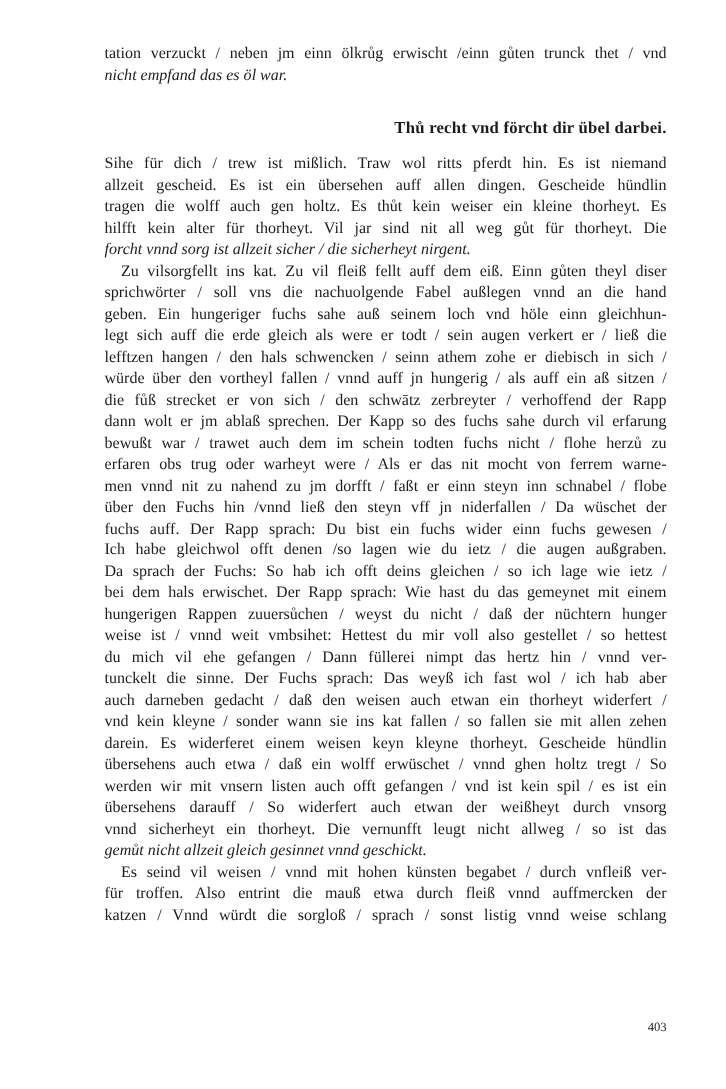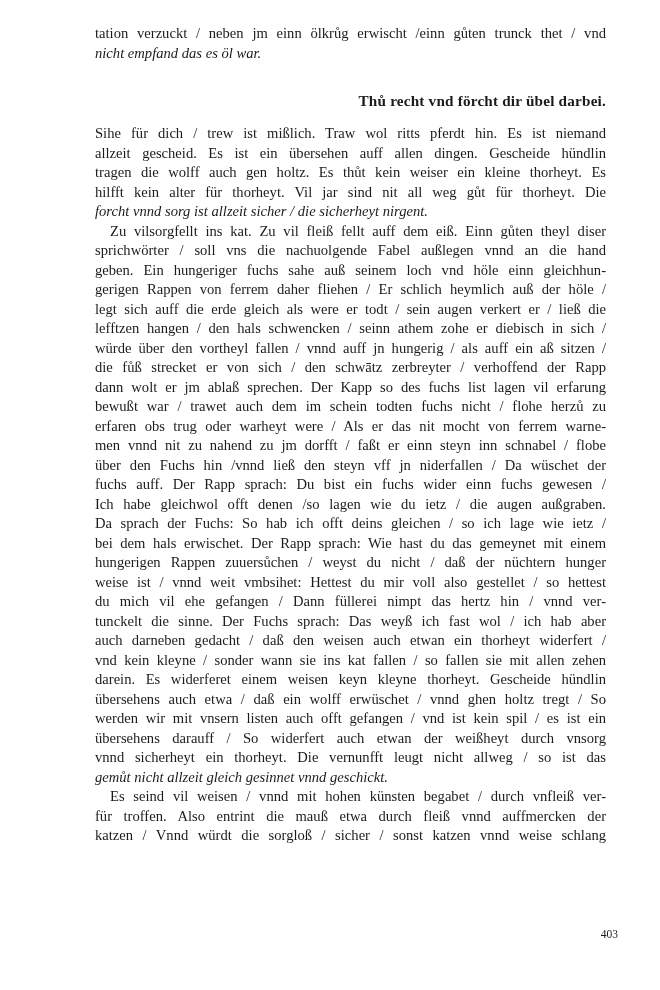--- a/index.html
+++ b/index.html
@@ -9,21 +9,21 @@
     height: 990px;
     margin: 0 auto;
     background: #ffffff;
     color: #1b1b1b;
     font-family: "Liberation Serif", serif;
     overflow: hidden;
   }
   .textcol {
     position: absolute;
     left: 95px;
-    top: 24px;
+    top: 40px;
     width: 511px;
   }
   .para { margin: 0; padding: 0; }
   .para .line {
     font-size: 14.6px;
     line-height: 19.5px;
     white-space: normal;
     text-align: justify;
     text-align-last: justify;
   }
@@ -36,21 +36,21 @@
   .heading {
     margin: 28px 0 13px 0;
     font-size: 15.2px;
     line-height: 20px;
     font-weight: bold;
     text-align: right;
     letter-spacing: 0.2px;
   }
   .pagenum {
     position: absolute;
-    left: 107px;
+    left: 95px;
     top: 927px;
     width: 511px;
     text-align: right;
     font-size: 11.5px;
     line-height: 14px;
   }
 </style>
 </head>
 <body>
 
@@ -69,26 +69,25 @@
         <div class="line">allzeit gescheid. Es ist ein übersehen auff allen dingen. Gescheide hündlin</div>
         <div class="line">tragen die wolff auch gen holtz. Es thůt kein weiser ein kleine thorheyt. Es</div>
         <div class="line">hilfft kein alter für thorheyt. Vil jar sind nit all weg gůt für thorheyt. Die</div>
         <div class="line last">forcht vnnd sorg ist allzeit sicher / die sicherheyt nirgent.</div>
       </div>
 
     <div class="para indent">
         <div class="line">Zu vilsorgfellt ins kat. Zu vil fleiß fellt auff dem eiß. Einn gůten theyl diser</div>
         <div class="line">sprichwörter / soll vns die nachuolgende Fabel außlegen vnnd an die hand</div>
         <div class="line">geben. Ein hungeriger fuchs sahe auß seinem loch vnd höle einn gleichhun-</div>
-        <div class="line">gerigen Rappen von ferrem daher fliehen / Er schlich heymlich auß der höle /</div>
         <div class="line">legt sich auff die erde gleich als were er todt / sein augen verkert er / ließ die</div>
         <div class="line">lefftzen hangen / den hals schwencken / seinn athem zohe er diebisch in sich /</div>
         <div class="line">würde über den vortheyl fallen / vnnd auff jn hungerig / als auff ein aß sitzen /</div>
         <div class="line">die fůß strecket er von sich / den schwātz zerbreyter / verhoffend der Rapp</div>
-        <div class="line">dann wolt er jm ablaß sprechen. Der Kapp so des fuchs list lagen vil erfarung</div>
+        <div class="line">dann wolt er jm ablaß sprechen. Der Kapp so des fuchs sahe durch vil erfarung</div>
         <div class="line">bewußt war / trawet auch dem im schein todten fuchs nicht / flohe herzů zu</div>
         <div class="line">erfaren obs trug oder warheyt were / Als er das nit mocht von ferrem warne-</div>
         <div class="line">men vnnd nit zu nahend zu jm dorfft / faßt er einn steyn inn schnabel / flobe</div>
         <div class="line">über den Fuchs hin /vnnd ließ den steyn vff jn niderfallen / Da wüschet der</div>
         <div class="line">fuchs auff. Der Rapp sprach: Du bist ein fuchs wider einn fuchs gewesen /</div>
         <div class="line">Ich habe gleichwol offt denen /so lagen wie du ietz / die augen außgraben.</div>
         <div class="line">Da sprach der Fuchs: So hab ich offt deins gleichen / so ich lage wie ietz /</div>
         <div class="line">bei dem hals erwischet. Der Rapp sprach: Wie hast du das gemeynet mit einem</div>
         <div class="line">hungerigen Rappen zuuersůchen / weyst du nicht / daß der nüchtern hunger</div>
         <div class="line">weise ist / vnnd weit vmbsihet: Hettest du mir voll also gestellet / so hettest</div>
@@ -100,19 +99,19 @@
         <div class="line">übersehens auch etwa / daß ein wolff erwüschet / vnnd ghen holtz tregt / So</div>
         <div class="line">werden wir mit vnsern listen auch offt gefangen / vnd ist kein spil / es ist ein</div>
         <div class="line">übersehens darauff / So widerfert auch etwan der weißheyt durch vnsorg</div>
         <div class="line">vnnd sicherheyt ein thorheyt. Die vernunfft leugt nicht allweg / so ist das</div>
         <div class="line last">gemůt nicht allzeit gleich gesinnet vnnd geschickt.</div>
       </div>
 
     <div class="para indent">
         <div class="line">Es seind vil weisen / vnnd mit hohen künsten begabet / durch vnfleiß ver-</div>
         <div class="line">für troffen. Also entrint die mauß etwa durch fleiß vnnd auffmercken der</div>
-        <div class="line">katzen / Vnnd würdt die sorgloß / sicher / sonst katzen vnnd weise schlang</div>
+        <div class="line">katzen / Vnnd würdt die sorgloß / sprach / sonst listig vnnd weise schlang</div>
       </div>
 
   </div>
 
   <div class="pagenum">403</div>
 </div>
 
 </body></html>

